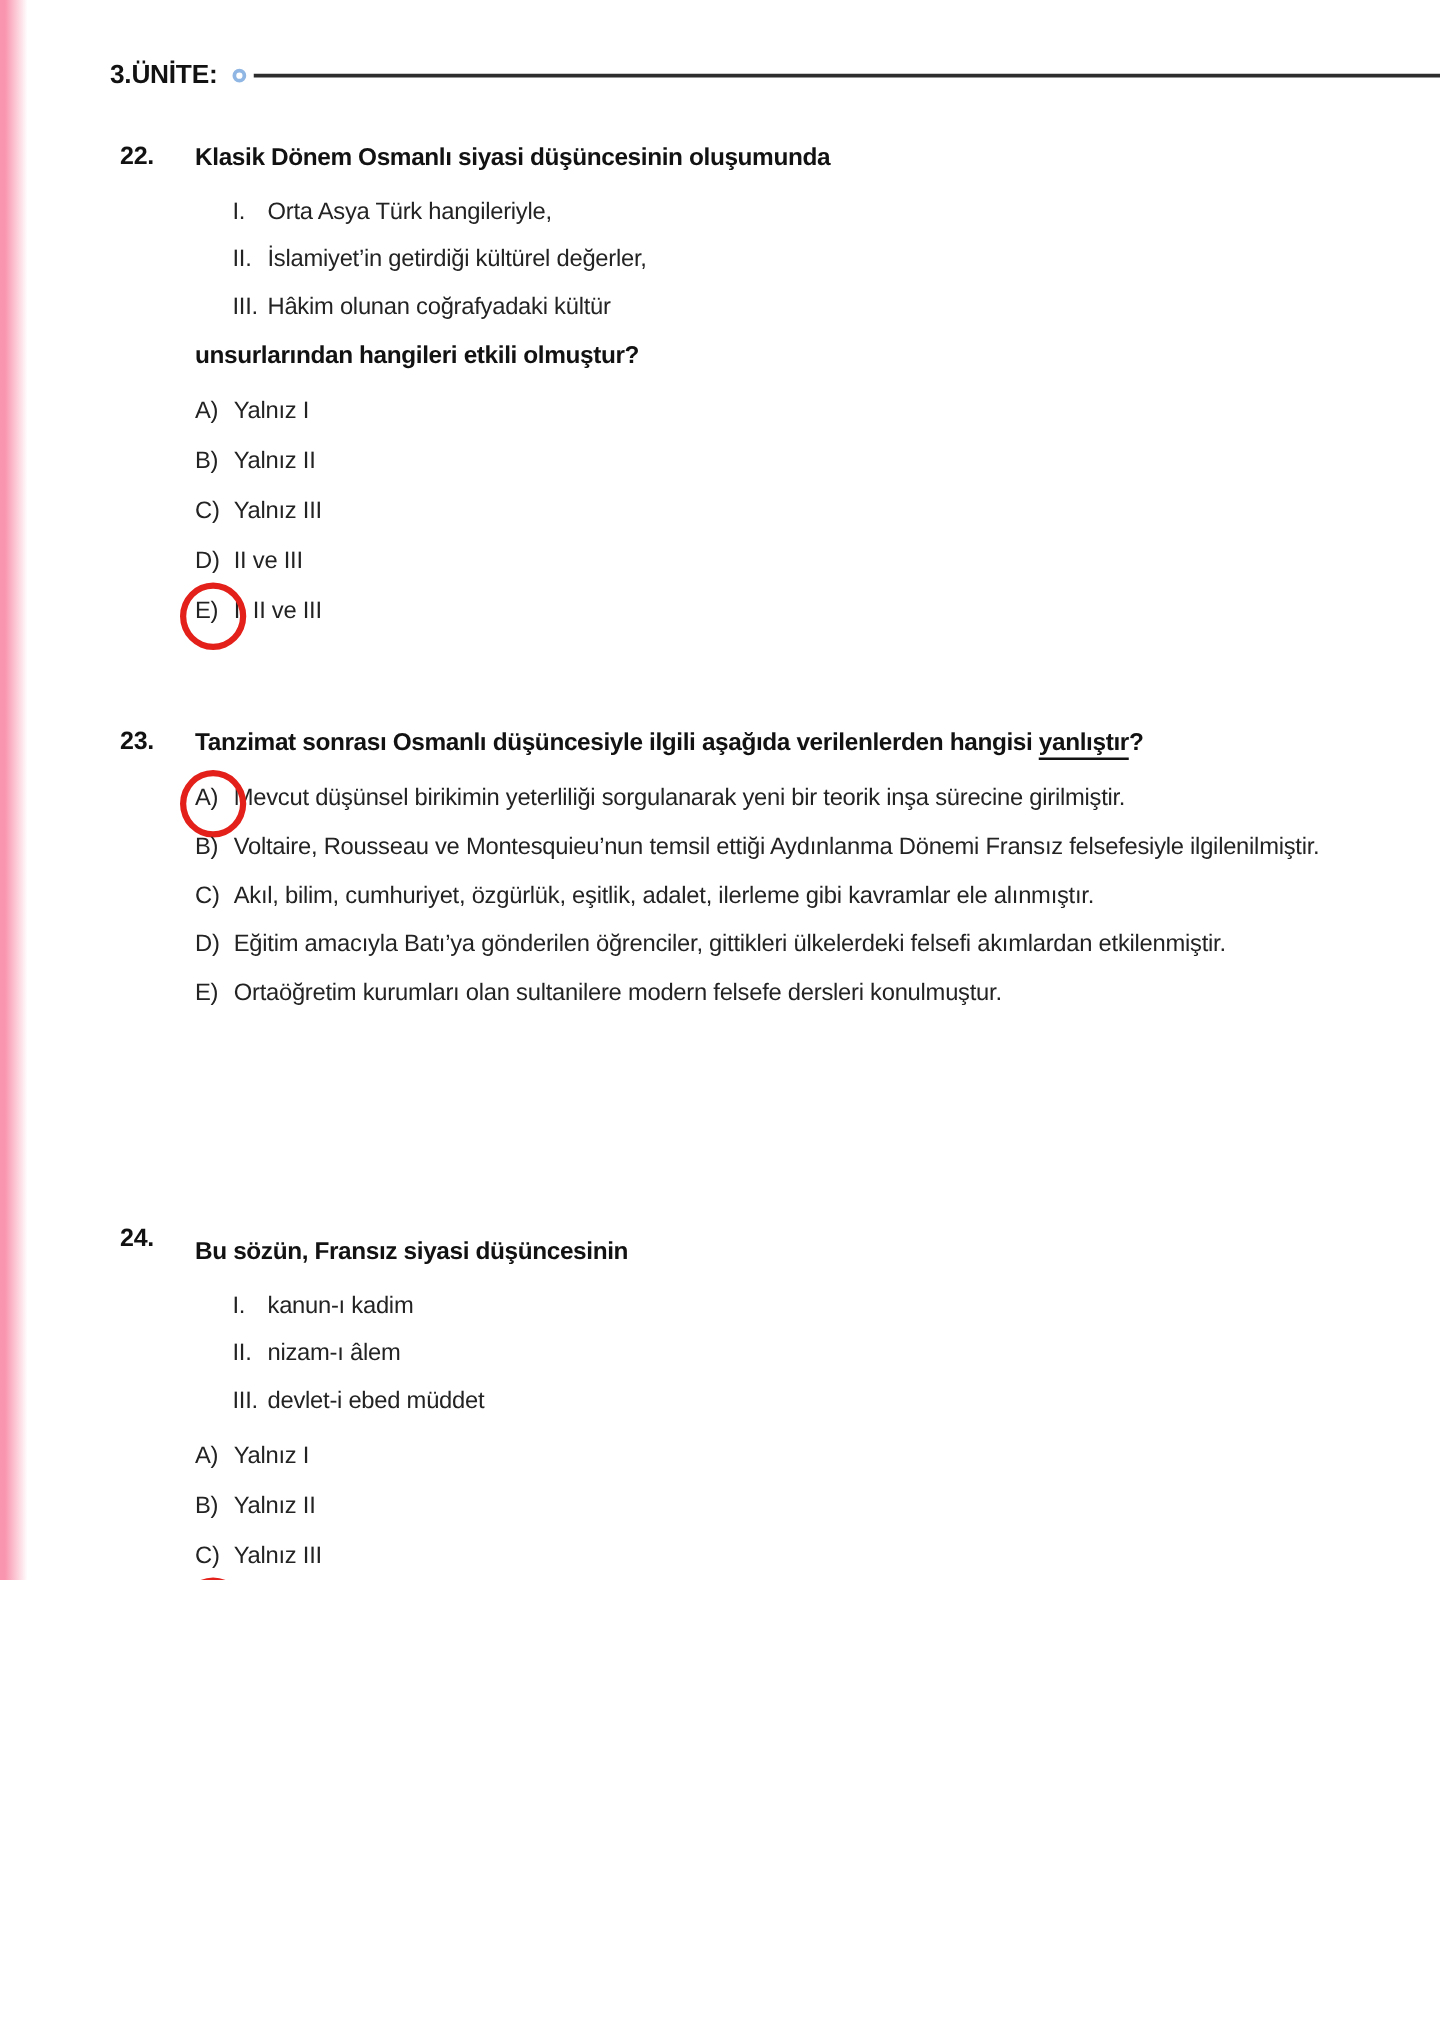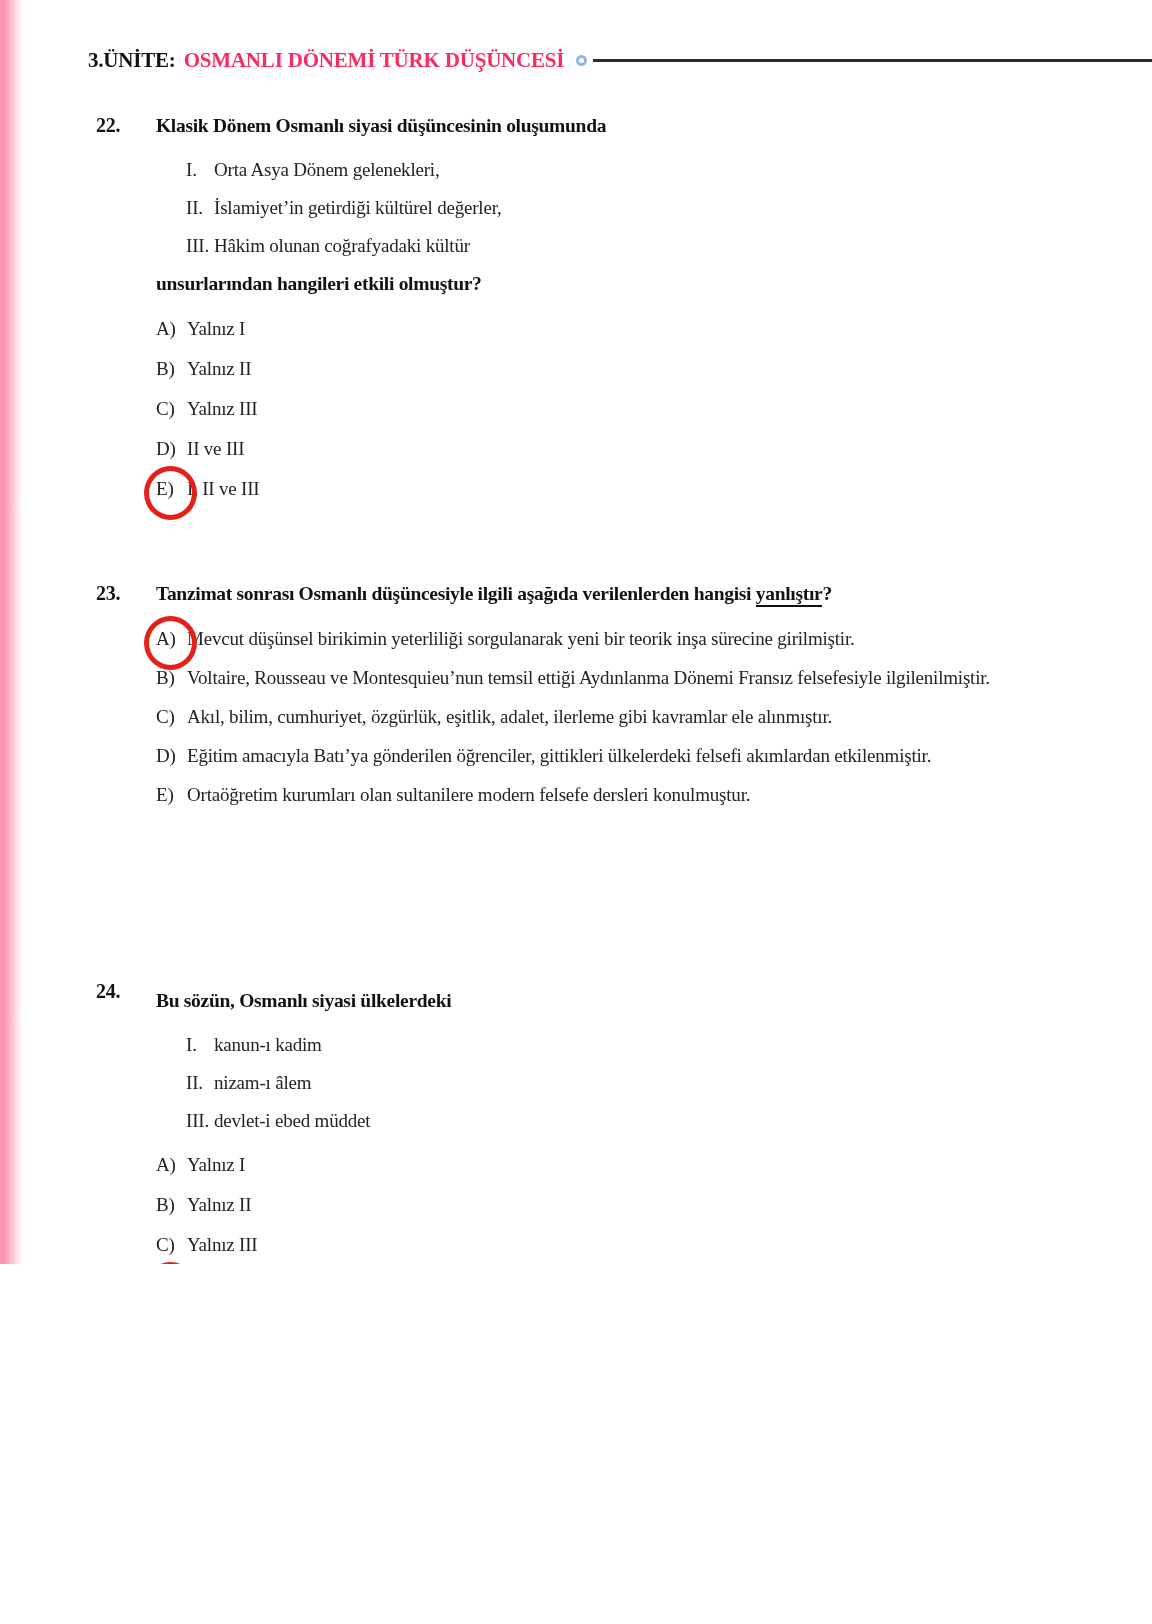--- a/index.html
+++ b/index.html
@@ -16,21 +16,20 @@
     font-family:"Liberation Sans","DejaVu Sans",sans-serif;
     color:var(--body);
     letter-spacing:-0.2px;
   }
   .page{
     position:relative;
     width:1152px;
     height:1264px;
     background:#ffffff;
     overflow:hidden;
-    font-family:Liberation Serif, serif;
   }
   .edge-stripe{
     position:absolute;
     left:0;top:0;bottom:0;
     width:22px;
     background:linear-gradient(to right,#F995AE 0%,#F995AE 18%,rgba(255,255,255,0) 100%);
   }
   
   .unit-header{
     position:absolute;
@@ -143,33 +142,32 @@
 </style>
 </head>
 <body>
 
 <div class="page">
 
   <div class="edge-stripe"></div>
 
   <header class="unit-header">
     <span class="unit-label">3.ÜNİTE:</span>
-    <span class="unit-title">OSMANLI DÖNEMİ TÜRK DÜŞÜNCESİ</span>
     <span class="connector-circle"></span>
     <span class="header-rule"></span>
   </header>
 
   <section class="question" style="top:114px;">
     <span class="q-number">22.</span>
     <div class="q-body">
       <p class="q-stem">Klasik Dönem Osmanlı siyasi düşüncesinin oluşumunda</p>
       <ul class="q-items">
         <li>
           <span class="item-numeral">I.</span>
-          <span class="item-text">Orta Asya Dönem gelenekleri,</span>
+          <span class="item-text">Orta Asya Türk hangileriyle,</span>
         </li>
         <li>
           <span class="item-numeral">II.</span>
           <span class="item-text">İslamiyet’in getirdiği kültürel değerler,</span>
         </li>
         <li>
           <span class="item-numeral">III.</span>
           <span class="item-text">Hâkim olunan coğrafyadaki kültür</span>
         </li>
       </ul>
@@ -224,21 +222,21 @@
           <span class="opt-letter">E)</span>
           <span class="opt-text">Ortaöğretim kurumları olan sultanilere modern felsefe dersleri konulmuştur.</span>
         </li>
       </ol>
     </div>
   </section>
 
   <section class="question" style="top:980px;">
     <span class="q-number">24.</span>
     <div class="q-body">
-      <p class="q-stem" style="margin-top:9px;">Bu sözün, Osmanlı siyasi ülkelerdeki</p>
+      <p class="q-stem" style="margin-top:9px;">Bu sözün, Fransız siyasi düşüncesinin</p>
       <ul class="q-items">
         <li>
           <span class="item-numeral">I.</span>
           <span class="item-text">kanun-ı kadim</span>
         </li>
         <li>
           <span class="item-numeral">II.</span>
           <span class="item-text">nizam-ı âlem</span>
         </li>
         <li>

